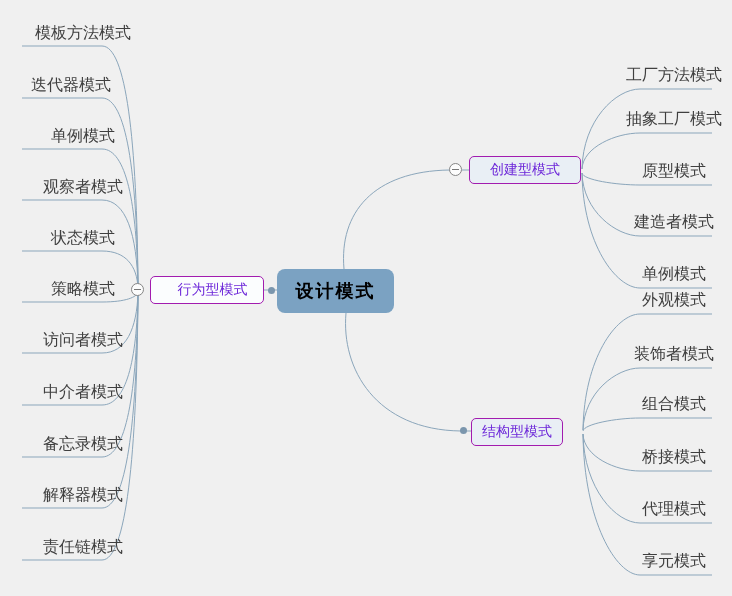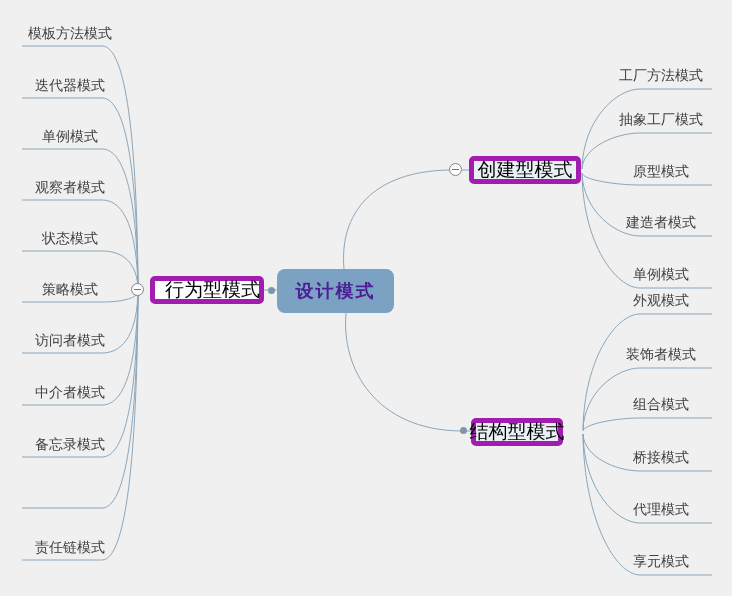--- a/index.html
+++ b/index.html
@@ -3,33 +3,33 @@
 <meta charset="utf-8">
 <style>
   html,body { margin:0; padding:0; }
   body { font-family: "Liberation Sans", "DejaVu Sans", sans-serif; }
   #canvas {
     position:relative; width:732px; height:596px;
     background:#f0f0f0; overflow:hidden;
   }
   #connector-layer { position:absolute; left:0; top:0; }
   .leaf {
-    position:absolute; font-size:14px; color:#3f3f3f;
-    text-align:center; white-space:nowrap; line-height:18px; cursor:default;
+    position:absolute; font-size:16px; color:#3f3f3f;
+    text-align:center; white-space:nowrap; line-height:18px; cursor:default;margin-left:13px;
   }
   .branch-box {
     position:absolute; display:flex; align-items:center; justify-content:center;
-    font-size:19px; color:#000000; border:5px solid #a21caf; border-radius:5px;
+    font-size:14px; color:#6d28d9; border:1px solid #a21caf; border-radius:5px;
     box-sizing:border-box; white-space:nowrap; cursor:default;
   }
   .branch-white { background:#fbfdfe; }
   .branch-tint  { background:#e9eff5; }
   .root-box {
     position:absolute; display:flex; align-items:center; justify-content:center;
-    background:#7ba2c2; color:#4c1d95; font-weight:bold; font-size:18px;
+    background:#7ba2c2; color:#000000; font-weight:bold; font-size:18px;
     letter-spacing:2px; border-radius:8px; box-sizing:border-box; white-space:nowrap;
     cursor:default;
   }
   .collapse {
     position:absolute; width:13px; height:13px; box-sizing:border-box;
     border:1px solid #858585; border-radius:50%; background:#fcfcfc; cursor:pointer;
   }
   .collapse::after {
     content:""; position:absolute; left:2px; right:2px; top:50%; margin-top:-1px;
     height:1px; background:#777777;
@@ -82,28 +82,29 @@
   <div class="branch-box branch-tint" style="left:469px;top:156px;width:112px;height:28px;">创建型模式</div>
   <div class="branch-box branch-tint" style="left:471px;top:418px;width:92px;height:28px;">结构型模式</div>
 
   <div class="collapse" style="left:131px;top:283px;"></div>
   <div class="collapse" style="left:449px;top:163px;"></div>
 
   <div class="dot" style="left:268px;top:287px;"></div>
   <div class="dot" style="left:460px;top:427px;"></div>
 
   <div class="leaf" style="left:20px;top:24px;width:100px;">模板方法模式</div>
-  <div class="leaf" style="left:20px;top:76px;width:100px;">迭代器模式</div>
+  <div class="leaf" style="left:8px;top:76px;width:100px;">迭代器模式</div>
   <div class="leaf" style="left:20px;top:127px;width:100px;">单例模式</div>
   <div class="leaf" style="left:20px;top:178px;width:100px;">观察者模式</div>
   <div class="leaf" style="left:20px;top:229px;width:100px;">状态模式</div>
   <div class="leaf" style="left:20px;top:280px;width:100px;">策略模式</div>
   <div class="leaf" style="left:20px;top:331px;width:100px;">访问者模式</div>
   <div class="leaf" style="left:20px;top:383px;width:100px;">中介者模式</div>
   <div class="leaf" style="left:20px;top:435px;width:100px;">备忘录模式</div>
+  <div class="leaf" style="left:20px;top:486px;width:100px;">解释器模式</div>
   <div class="leaf" style="left:20px;top:538px;width:100px;">责任链模式</div>
 
   <div class="leaf" style="left:608px;top:66px;width:106px;">工厂方法模式</div>
   <div class="leaf" style="left:608px;top:110px;width:106px;">抽象工厂模式</div>
   <div class="leaf" style="left:608px;top:162px;width:106px;">原型模式</div>
   <div class="leaf" style="left:608px;top:213px;width:106px;">建造者模式</div>
   <div class="leaf" style="left:608px;top:291px;width:106px;">外观模式</div>
 
   <div class="leaf" style="left:608px;top:265px;width:106px;">单例模式</div>
   <div class="leaf" style="left:608px;top:345px;width:106px;">装饰者模式</div>

